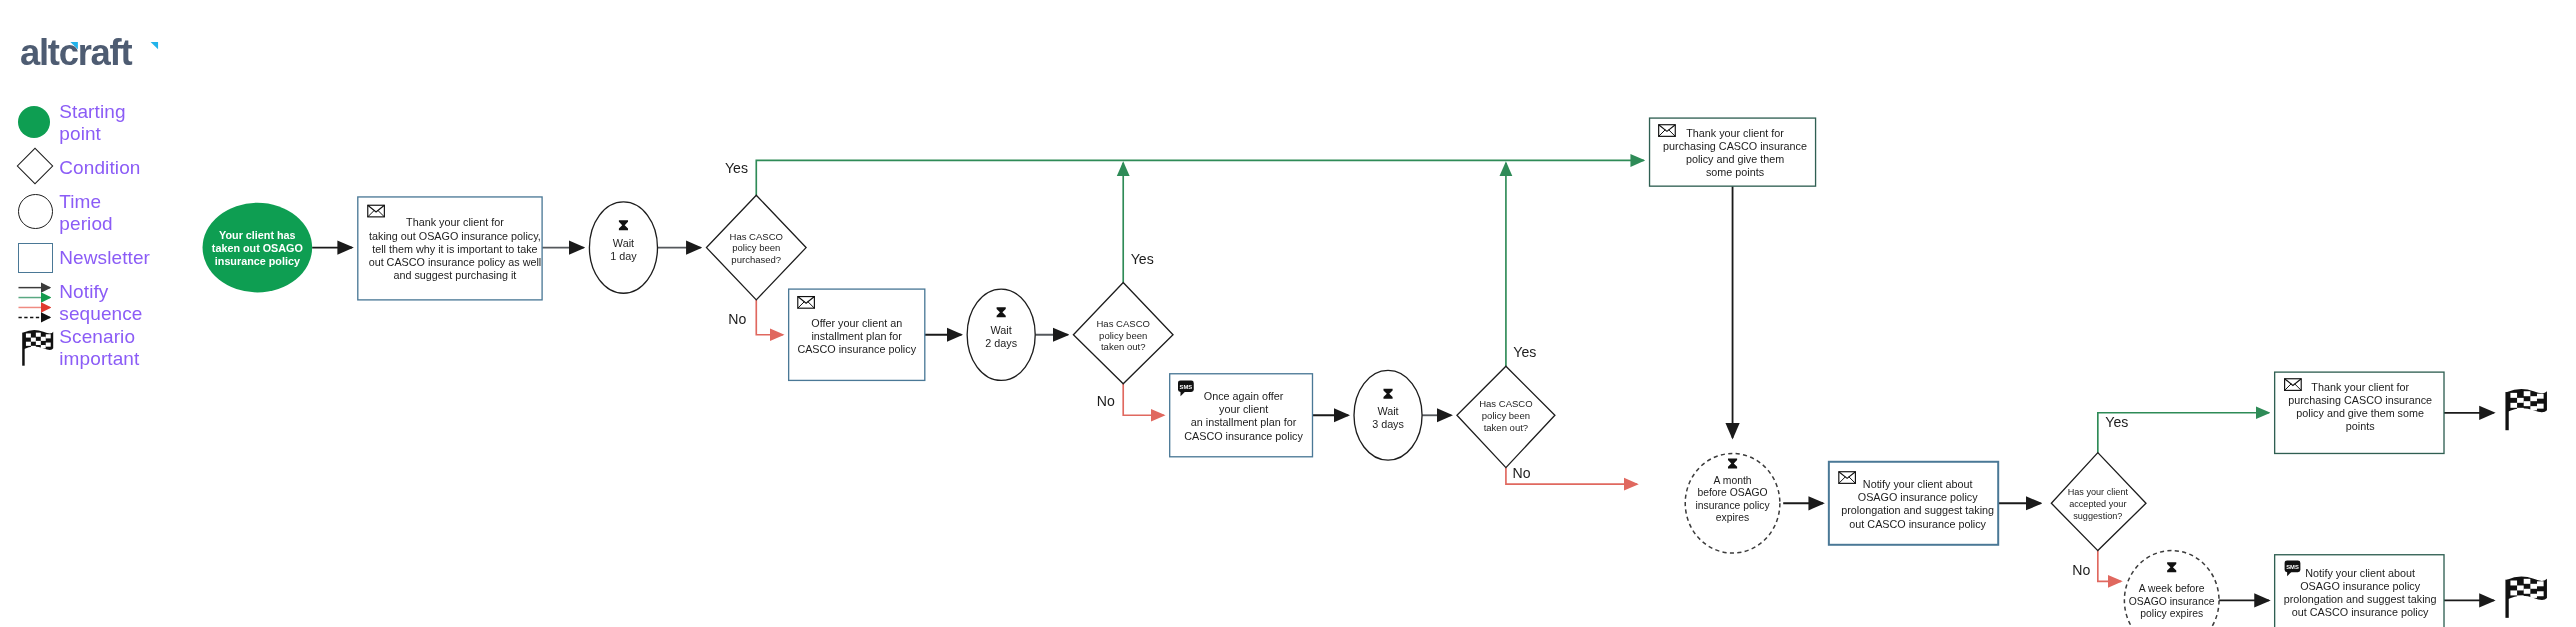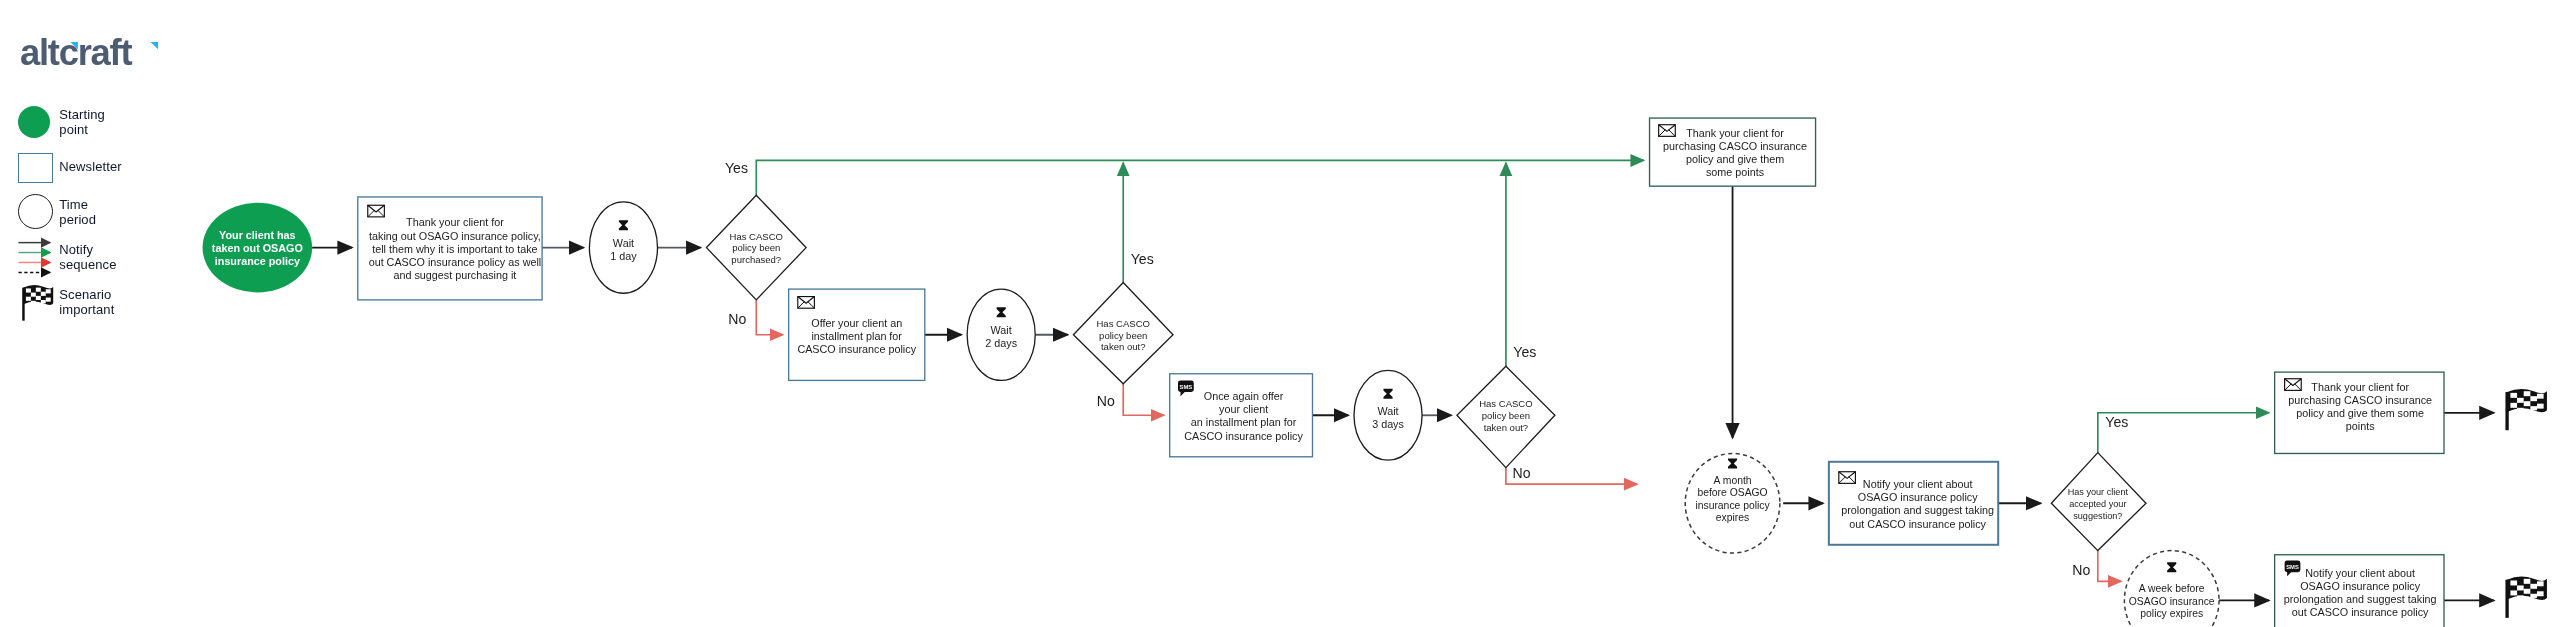--- a/index.html
+++ b/index.html
@@ -42,22 +42,22 @@
     align-items: center;
     height: 45px;
   }
   .legend-glyph {
     width: 46px;
     min-width: 46px;
     height: 43px;
     position: relative;
   }
   .legend-label {
-    font-size: 13px;
-    color: #0f172a;
+    font-size: 19px;
+    color: #8b5cf6;
     line-height: 1.15;
     letter-spacing: 0.1px;
     white-space: pre-line;
   }
   .lg-circle-filled {
     position: absolute; left: 5px; top: 5px;
     width: 32px; height: 32px;
     border-radius: 50%;
     background: #0e9e52;
   }
@@ -104,34 +104,40 @@
 <div class="legend">
 
   <div class="legend-row">
     <div class="legend-glyph">
         <div class="lg-circle-filled"></div>
       </div>
     <div class="legend-label">Starting
 point</div>
   </div>
 
-
-  <div class="legend-row">
-    <div class="legend-glyph">
-        <div class="lg-rect"></div>
+  <div class="legend-row">
+    <div class="legend-glyph">
+        <div class="lg-diamond"></div>
       </div>
-    <div class="legend-label">Newsletter</div>
+    <div class="legend-label">Condition</div>
   </div>
 
   <div class="legend-row">
     <div class="legend-glyph">
         <div class="lg-circle-open"></div>
       </div>
     <div class="legend-label">Time
 period</div>
+  </div>
+
+  <div class="legend-row">
+    <div class="legend-glyph">
+        <div class="lg-rect"></div>
+      </div>
+    <div class="legend-label">Newsletter</div>
   </div>
 
   <div class="legend-row">
     <div class="legend-glyph">
       <svg class="lg-arrows" width="45" height="43" viewBox="0 0 54 52">
         <defs>
           <marker id="lgA" markerWidth="7" markerHeight="7" refX="6" refY="3.5" orient="auto">
               <path d="M0,0 L7,3.5 L0,7 z" fill="#3b3b3b"></path>
             </marker>
           <marker id="lgB" markerWidth="7" markerHeight="7" refX="6" refY="3.5" orient="auto">

